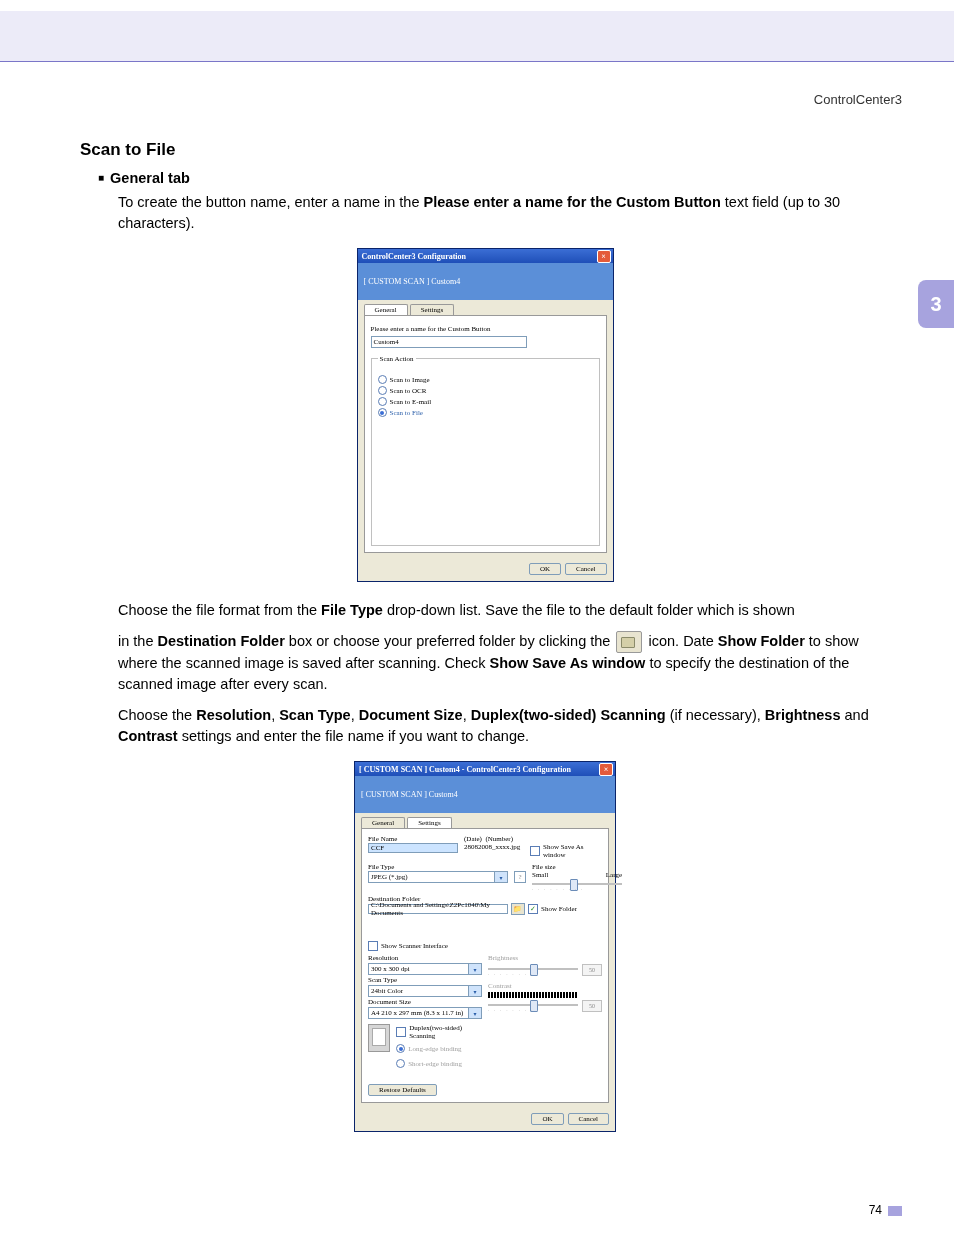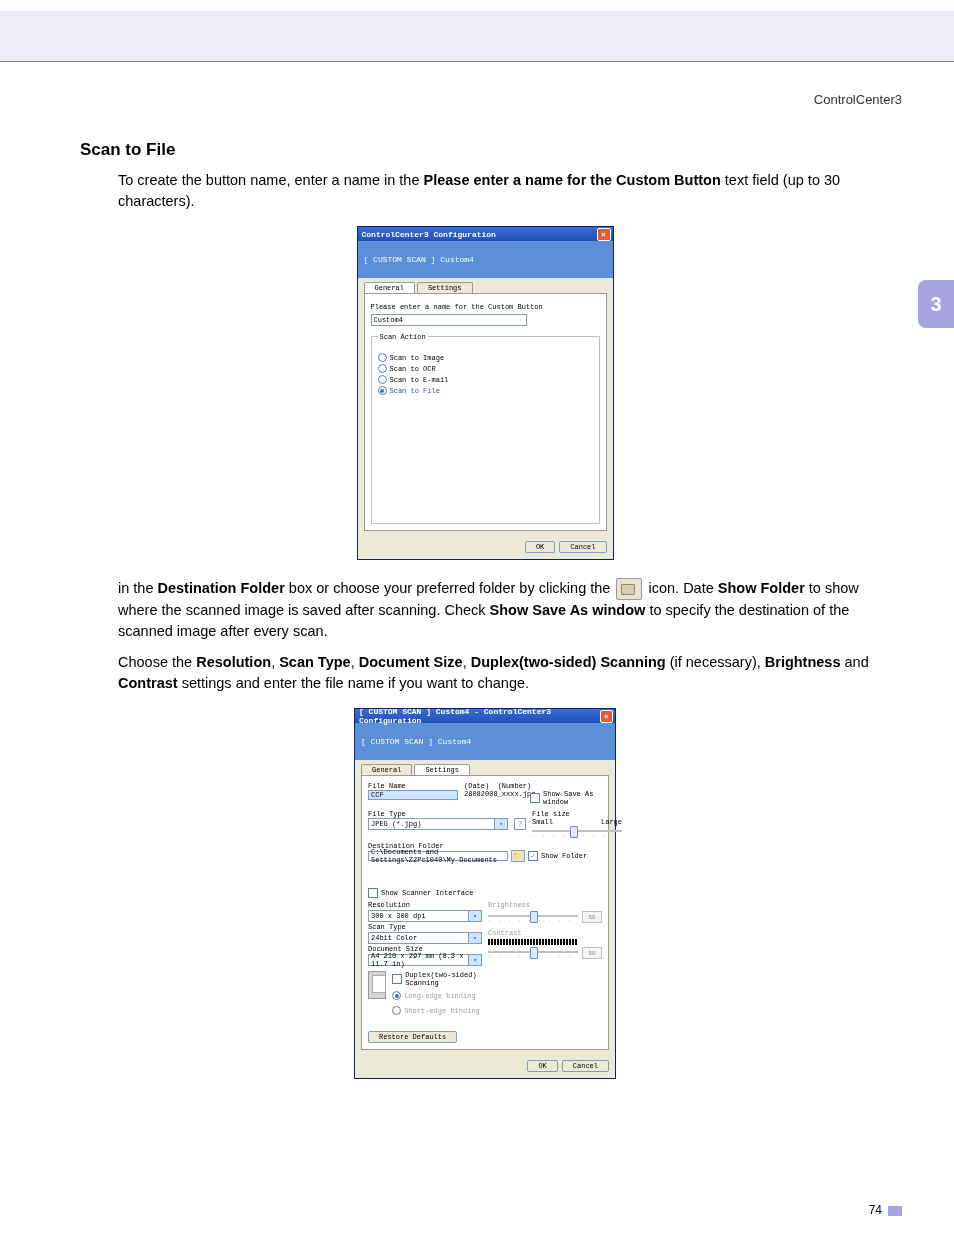--- a/index.html
+++ b/index.html
@@ -114,21 +114,21 @@
   
   .dialog-wrap {
     margin: 14px auto 18px auto;
     display: flex;
     justify-content: center;
   }
   .dialog {
     width: 255px;
     border: 1px solid #0a246a;
     font-size: 7px;
-    font-family: Liberation Mono, monospace;
+    font-family: Liberation Serif, serif;
     background: #ece9d8;
     color: #000;
   }
   .dialog .titlebar {
     height: 14px;
     background: linear-gradient(#3b6ed5, #1f4fb8);
     color: #fff;
     display: flex;
     align-items: center;
     justify-content: space-between;
@@ -372,20 +372,21 @@
 <body>
 
 <div class="page">
   <div class="top-bar"></div>
   <div class="header-right">ControlCenter3</div>
   <div class="side-tab">3</div>
 
   <div class="content">
     <h3 class="section-title">Scan to File</h3>
 
+    <div class="bullet-heading"><b>General tab</b></div>
 
     <p class="body-p">
       <span>To create the button name, enter a name in the </span><b>Please enter a name for the Custom Button</b><span> text field (up to 30 characters).</span>
     </p>
 
     <div class="dialog-wrap">
       <div class="dialog">
         <div class="titlebar">
           <span>ControlCenter3 Configuration</span>
           <span class="close-x">×</span>
@@ -421,20 +422,23 @@
           </div>
         </div>
         <div class="dlg-buttons">
           <div class="dlg-btn">OK</div>
           <div class="dlg-btn">Cancel</div>
         </div>
       </div>
     </div>
 
 
+    <p class="body-p">
+      <span>Choose the file format from the </span><b>File Type</b><span> drop-down list. Save the file to the default folder which is shown</span>
+    </p>
     <p class="body-p">
       <span>in the </span><b>Destination Folder</b><span> box or choose your preferred folder by clicking the </span><span class="inline-icon"></span><span> icon. Date </span><b>Show Folder</b><span> to show where the scanned image is saved after scanning. Check </span><b>Show Save As window</b><span> to specify the destination of the scanned image after every scan.</span>
     </p>
     <p class="body-p">
       <span>Choose the </span><b>Resolution</b><span>, </span><b>Scan Type</b><span>, </span><b>Document Size</b><span>, </span><b>Duplex(two-sided) Scanning</b><span> (if necessary), </span><b>Brightness</b><span> and </span><b>Contrast</b><span> settings and enter the file name if you want to change.</span>
     </p>
 
     <div class="dialog-wrap">
       <div class="dialog d2" style="width:260px;">
         <div class="titlebar">

